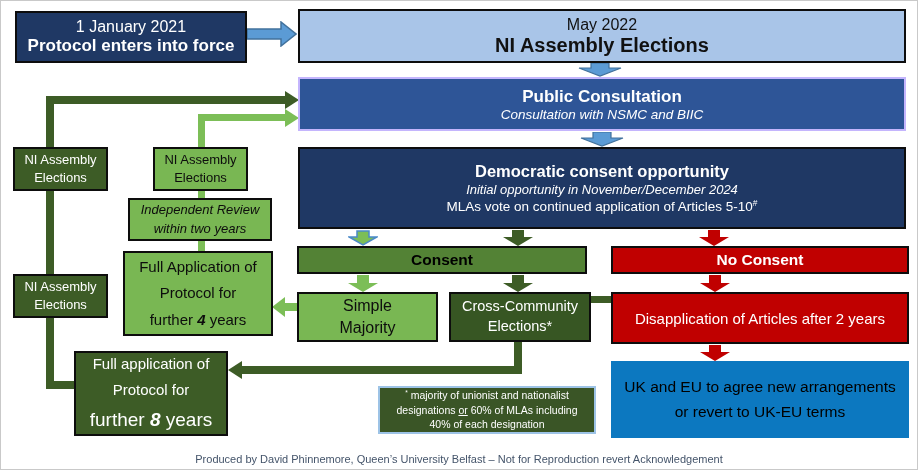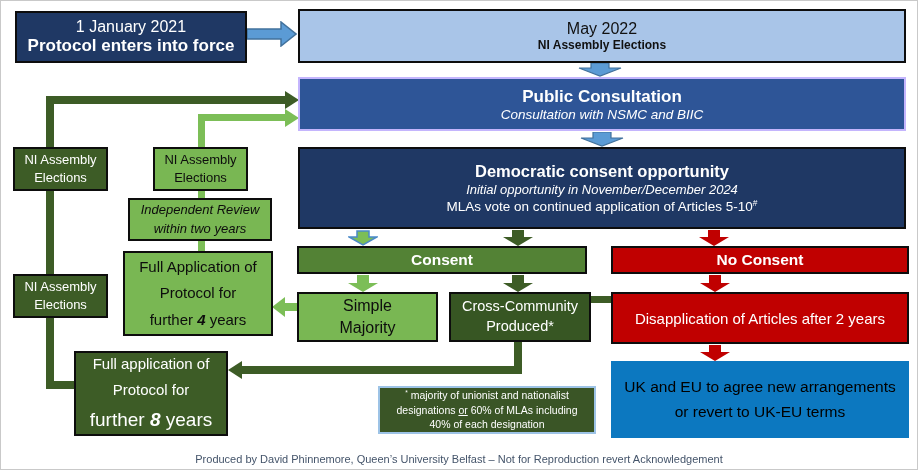--- a/index.html
+++ b/index.html
@@ -3,21 +3,21 @@
 <meta charset="utf-8">
 <style>
   html,body{margin:0;padding:0;background:#fff;}
   body{font-family:"Liberation Sans",sans-serif;}
   #stage{position:relative;width:918px;height:470px;background:#fff;border:1px solid #c9c9c9;box-sizing:border-box;overflow:hidden;}
   .box{position:absolute;box-sizing:border-box;display:flex;flex-direction:column;align-items:center;justify-content:center;text-align:center;z-index:2;}
   .bordered{border:2px solid #0d0d0d;}
   .navy{background:#1F3864;color:#fff;}
   .medblue{background:#2E5597;color:#fff;border:2px solid #c4b5fd;}
   .paleblue{background:#A9C5E8;color:#111;}
-  .green-mid{background:#538235;color:#ffffff;}
+  .green-mid{background:#538235;color:#000000;}
   .green-light{background:#79B753;color:#0d0d0d;}
   .green-dark{background:#3D5C26;color:#fff;}
   .green-darker{background:#375623;color:#fff;}
   .red{background:#C00000;color:#fff;}
   .blue{background:#0C78C0;color:#000000;align-items:center;}
   .line{position:absolute;z-index:1;}
   .dg{background:#3D5C26;}
   .lg{background:#7CBE57;}
   .tri{position:absolute;width:0;height:0;z-index:1;}
   sup{font-size:0.62em;vertical-align:super;line-height:0;}
@@ -83,21 +83,21 @@
       <polygon points="9,0 21,0 21,7 30,7 15,16 0,7 9,7" fill="#C00000"></polygon>
     </svg>
 
   <div class="box navy bordered" style="left:14px;top:10px;width:232px;height:52px;">
     <div style="font-size:16px;">1 January 2021</div>
     <div class="b" style="font-size:17px;">Protocol enters into force</div>
   </div>
 
   <div class="box paleblue bordered" style="left:297px;top:8px;width:608px;height:54px;">
     <div style="font-size:16px;">May 2022</div>
-    <div class="b" style="font-size:12px;">NI Assembly Elections</div>
+    <div class="b" style="font-size:20px;">NI Assembly Elections</div>
   </div>
 
   <div class="box medblue" style="left:297px;top:76px;width:608px;height:54px;">
     <div class="b" style="font-size:17px;">Public Consultation</div>
     <div class="i" style="font-size:13.5px;">Consultation with NSMC and BIIC</div>
   </div>
 
   <div class="box navy bordered" style="left:297px;top:146px;width:608px;height:82px;">
     <div class="b" style="font-size:16.5px;">Democratic consent opportunity</div>
     <div class="i" style="font-size:13px;margin-top:1px;">Initial opportunity in November/December 2024</div>
@@ -112,21 +112,21 @@
     <div class="b" style="font-size:15.5px;">No Consent</div>
   </div>
 
   <div class="box green-light bordered" style="left:296px;top:291px;width:141px;height:50px;line-height:1.35;">
     <div style="font-size:16px;">Simple</div>
     <div style="font-size:16px;">Majority</div>
   </div>
 
   <div class="box green-darker bordered" style="left:448px;top:291px;width:142px;height:50px;line-height:1.35;">
     <div style="font-size:14.5px;">Cross-Community</div>
-    <div style="font-size:14.5px;">Produced*</div>
+    <div style="font-size:14.5px;">Elections*</div>
   </div>
 
   <div class="box red bordered" style="left:610px;top:291px;width:298px;height:52px;">
     <div style="font-size:15px;">Disapplication of Articles after 2 years</div>
   </div>
 
   <div class="box blue" style="left:610px;top:360px;width:298px;height:77px;line-height:1.55;">
     <div style="font-size:15.5px;">UK and EU to agree new arrangements</div>
     <div style="font-size:15.5px;">or revert to UK-EU terms</div>
   </div>

